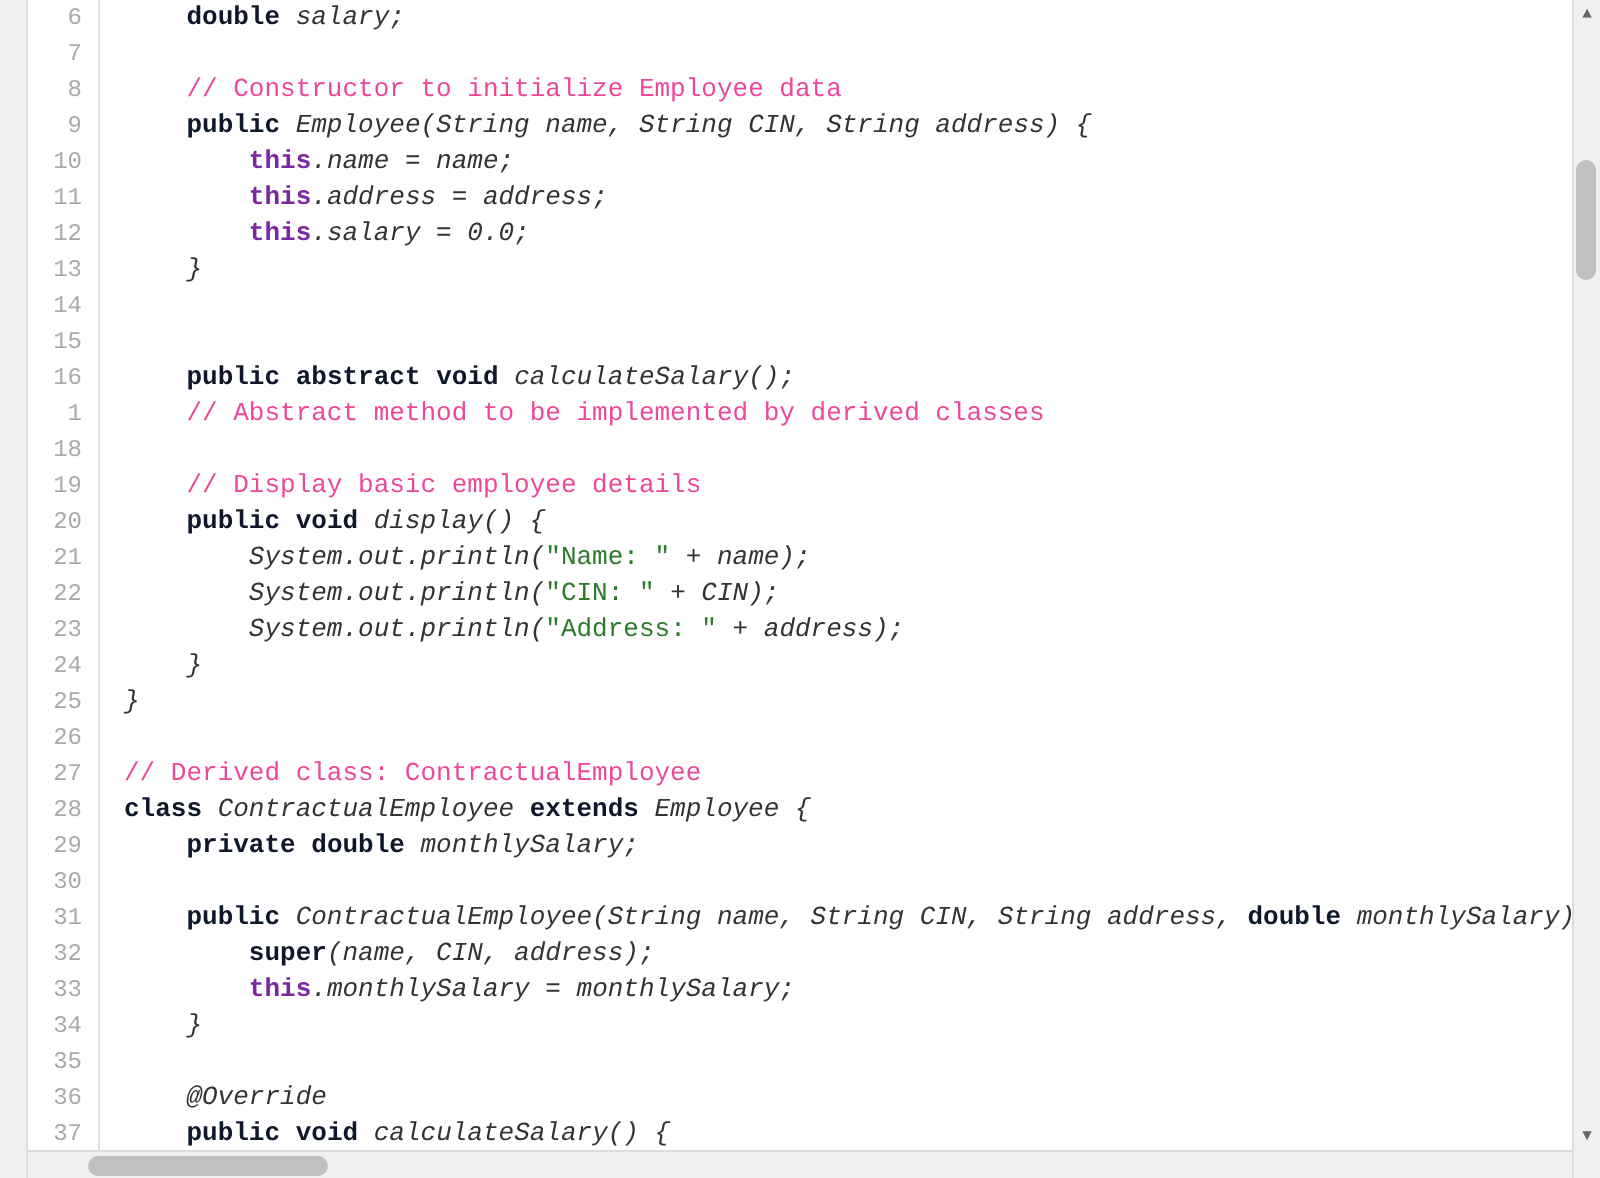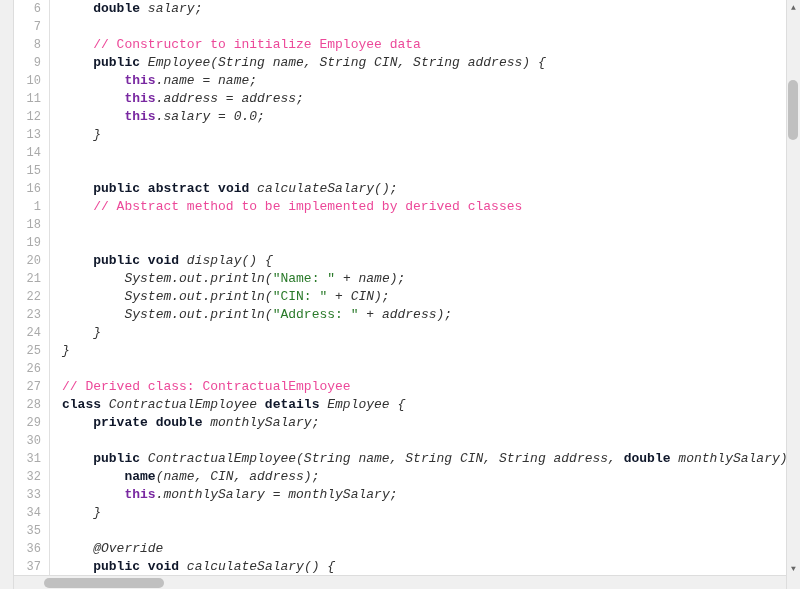--- a/index.html
+++ b/index.html
@@ -196,34 +196,34 @@
         <span class="code-line"><span class="pl">    </span><span class="kw">public</span><span class="pl"> Employee(String name, String CIN, String address) {</span></span>
         <span class="code-line"><span class="pl">        </span><span class="th">this</span><span class="pl">.name = name;</span></span>
         <span class="code-line"><span class="pl">        </span><span class="th">this</span><span class="pl">.address = address;</span></span>
         <span class="code-line"><span class="pl">        </span><span class="th">this</span><span class="pl">.salary = 0.0;</span></span>
         <span class="code-line"><span class="pl">    }</span></span>
         <span class="code-line">&nbsp;</span>
         <span class="code-line">&nbsp;</span>
         <span class="code-line"><span class="pl">    </span><span class="kw">public</span><span class="pl"> </span><span class="kw">abstract</span><span class="pl"> </span><span class="kw">void</span><span class="pl"> calculateSalary();</span></span>
         <span class="code-line"><span class="pl">    </span><span class="cm">// Abstract method to be implemented by derived classes</span></span>
         <span class="code-line">&nbsp;</span>
-        <span class="code-line"><span class="pl">    </span></span>
+        <span class="code-line"><span class="pl">    </span><span class="cm">// Display basic employee details</span></span>
         <span class="code-line"><span class="pl">    </span><span class="kw">public</span><span class="pl"> </span><span class="kw">void</span><span class="pl"> display() {</span></span>
         <span class="code-line"><span class="pl">        </span><span class="pl">System.out</span><span class="pl">.println(</span><span class="st">"Name: "</span><span class="pl"> + name);</span></span>
         <span class="code-line"><span class="pl">        </span><span class="pl">System.out</span><span class="pl">.println(</span><span class="st">"CIN: "</span><span class="pl"> + CIN);</span></span>
         <span class="code-line"><span class="pl">        </span><span class="pl">System.out</span><span class="pl">.println(</span><span class="st">"Address: "</span><span class="pl"> + address);</span></span>
         <span class="code-line"><span class="pl">    }</span></span>
         <span class="code-line"><span class="pl">}</span></span>
         <span class="code-line">&nbsp;</span>
         <span class="code-line"><span class="cm">// Derived class: ContractualEmployee</span></span>
-        <span class="code-line"><span class="kw">class</span><span class="pl"> ContractualEmployee </span><span class="kw">details</span><span class="pl"> Employee {</span></span>
+        <span class="code-line"><span class="kw">class</span><span class="pl"> ContractualEmployee </span><span class="kw">extends</span><span class="pl"> Employee {</span></span>
         <span class="code-line"><span class="pl">    </span><span class="kw">private</span><span class="pl"> </span><span class="kw">double</span><span class="pl"> monthlySalary;</span></span>
         <span class="code-line">&nbsp;</span>
         <span class="code-line"><span class="pl">    </span><span class="kw">public</span><span class="pl"> ContractualEmployee(String name, String CIN, String address, </span><span class="kw">double</span><span class="pl"> monthlySalary) {</span></span>
-        <span class="code-line"><span class="pl">        </span><span class="kw">name</span><span class="pl">(name, CIN, address);</span></span>
+        <span class="code-line"><span class="pl">        </span><span class="kw">super</span><span class="pl">(name, CIN, address);</span></span>
         <span class="code-line"><span class="pl">        </span><span class="th">this</span><span class="pl">.monthlySalary = monthlySalary;</span></span>
         <span class="code-line"><span class="pl">    }</span></span>
         <span class="code-line">&nbsp;</span>
         <span class="code-line"><span class="pl">    @Override</span></span>
         <span class="code-line"><span class="pl">    </span><span class="kw">public</span><span class="pl"> </span><span class="kw">void</span><span class="pl"> calculateSalary() {</span></span>
       </div>
   </div>
 
   <div class="scrollbar-right">
     <div class="arrow-up">▲</div>

